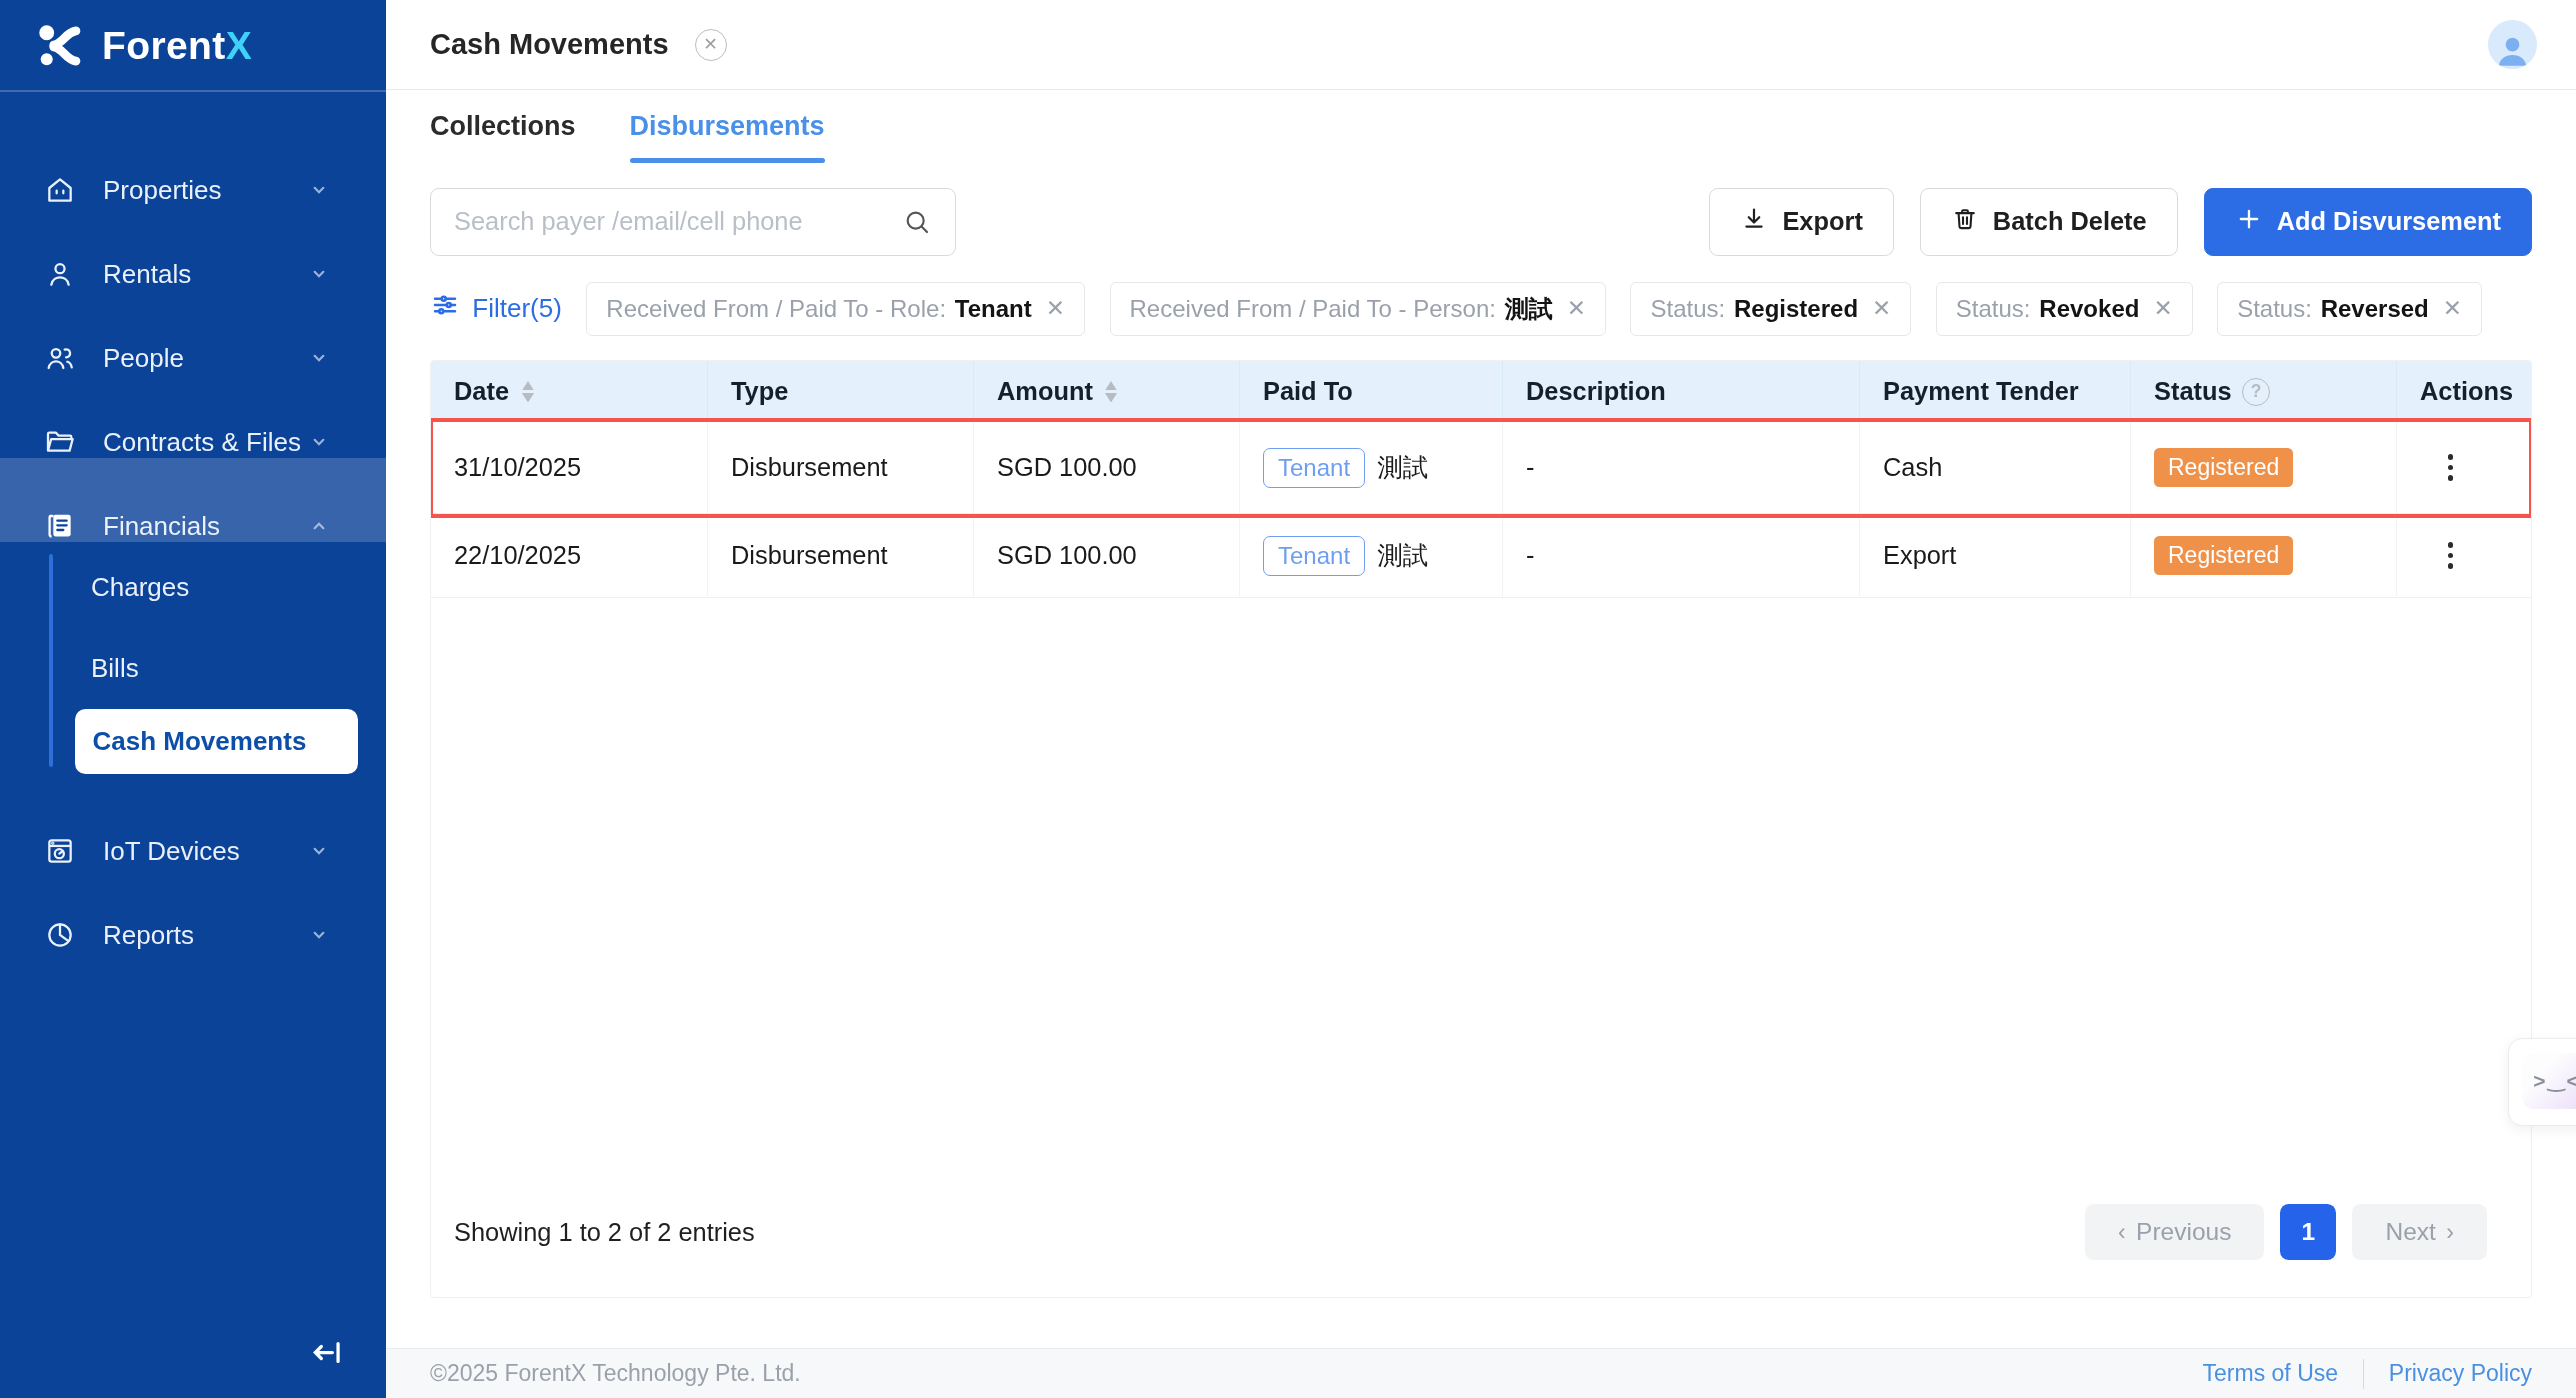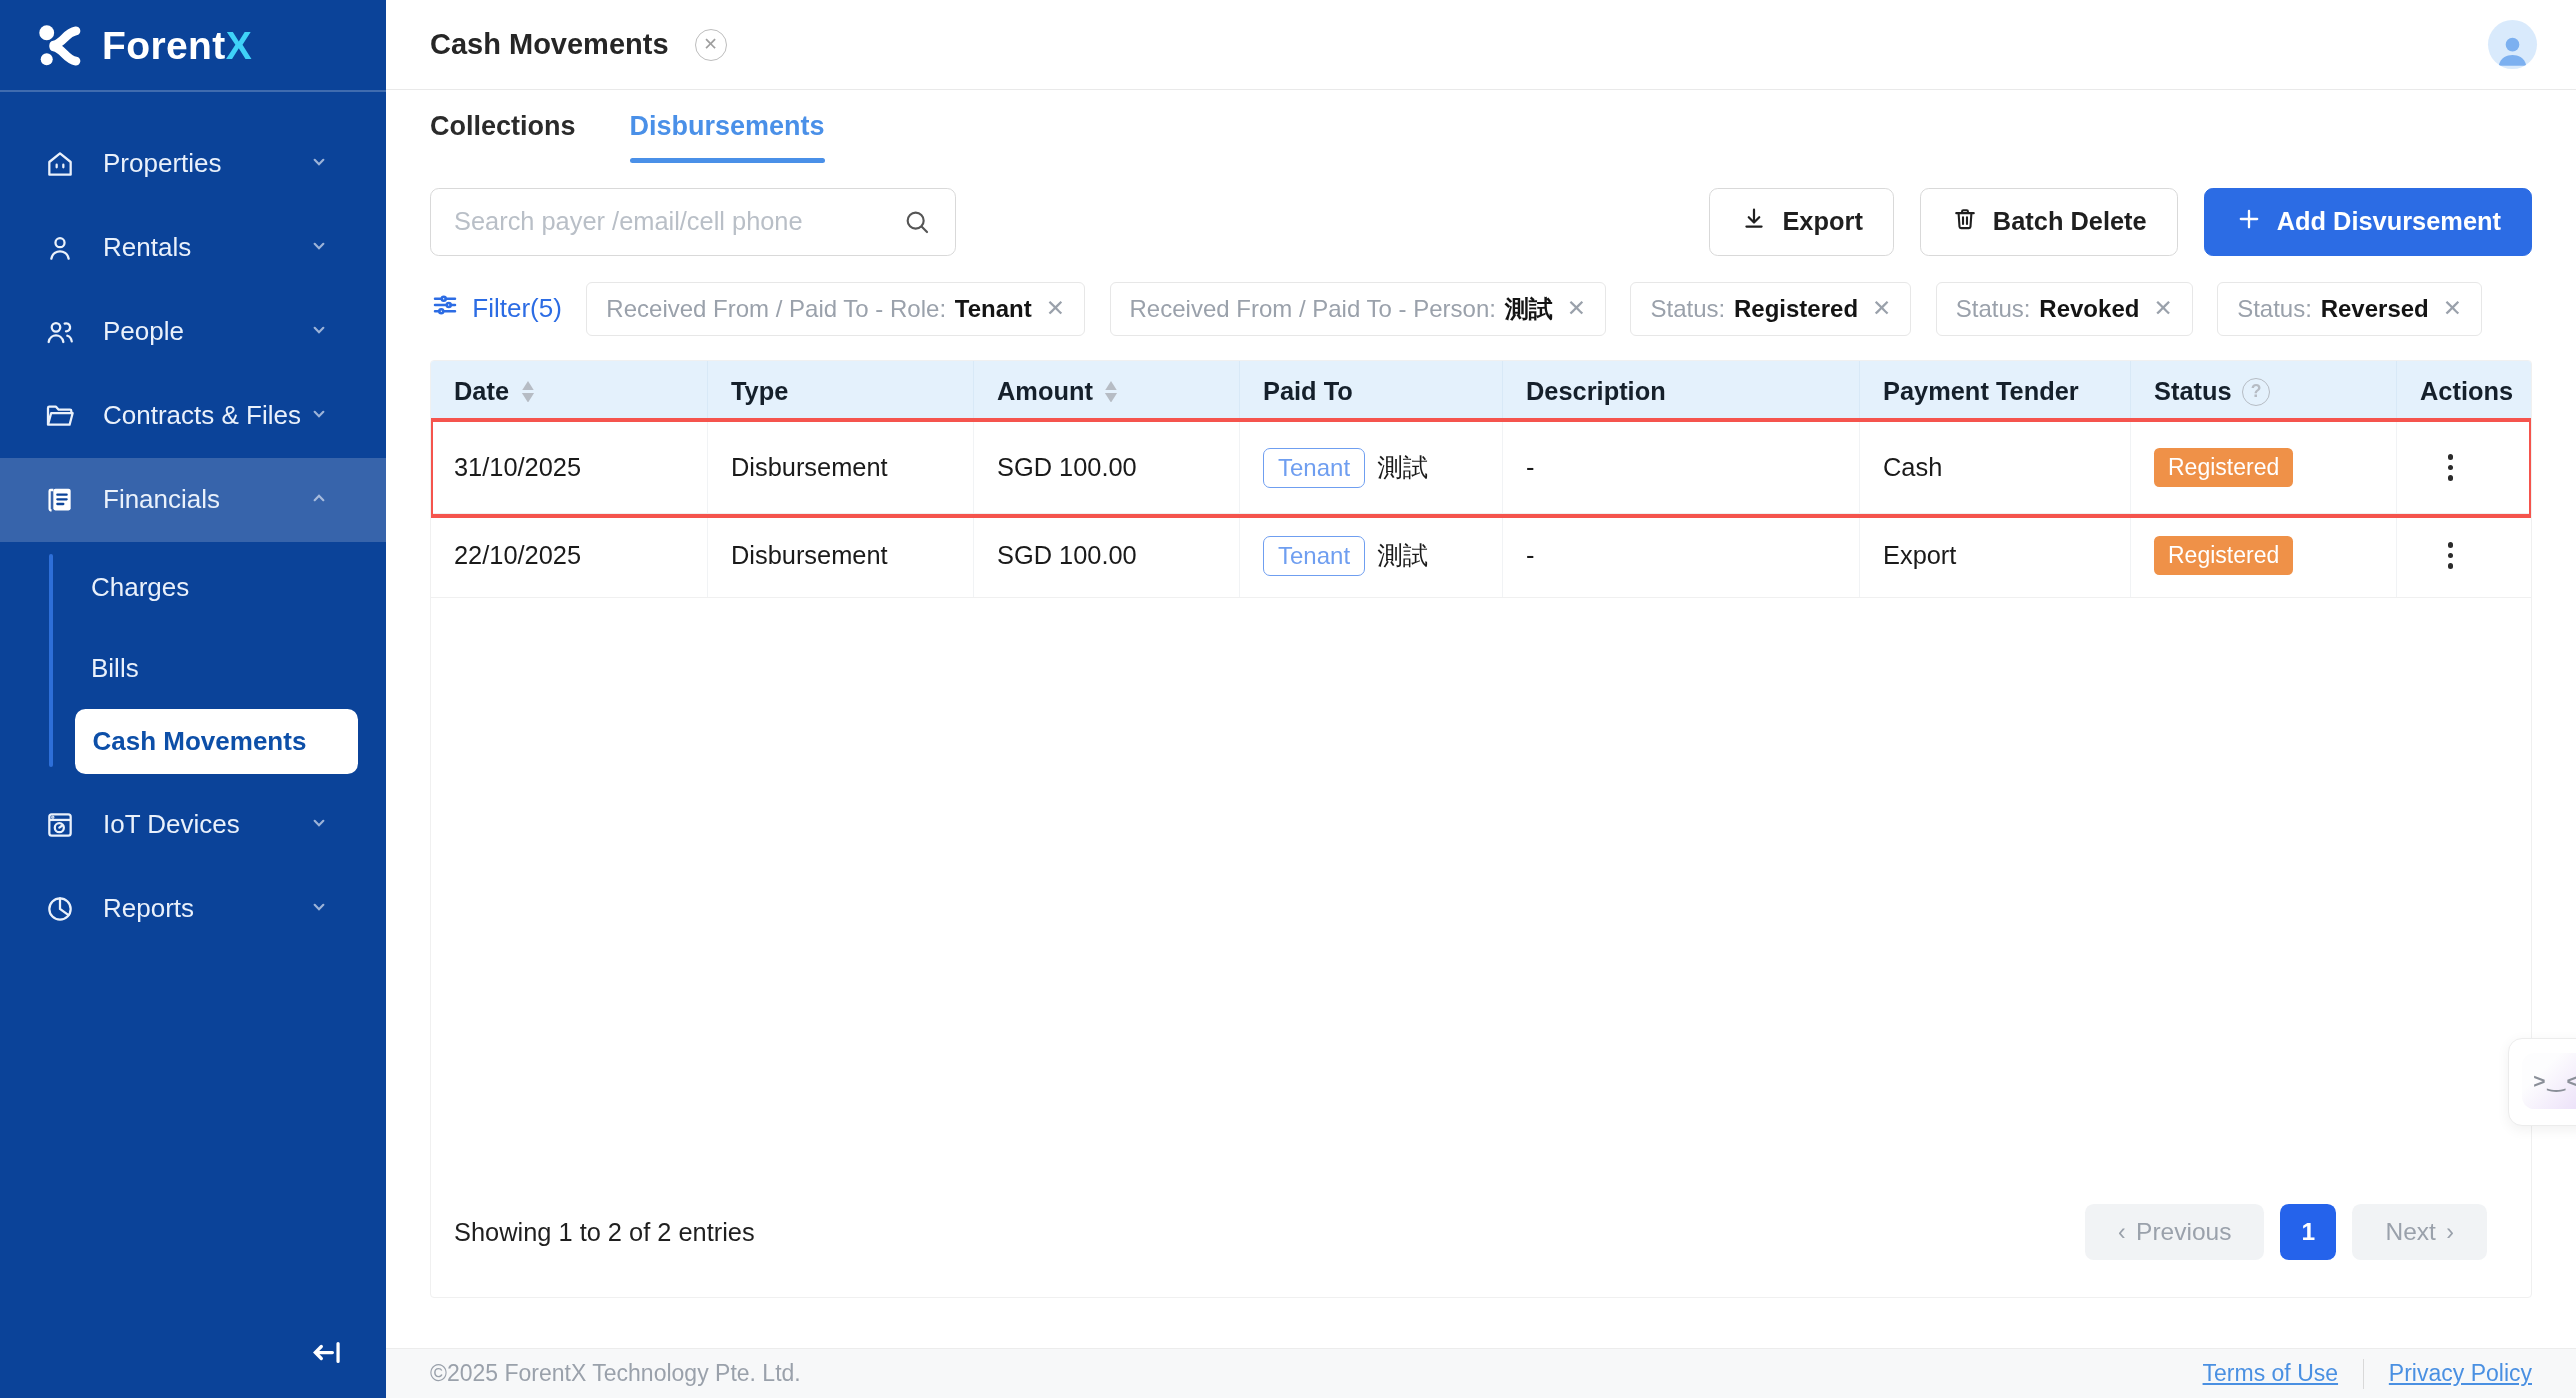--- a/index.html
+++ b/index.html
@@ -8,21 +8,21 @@
   .app { display:flex; width:2576px; height:1398px; position:relative; }
 
   
   .sidebar { width:386px; min-width:386px; height:100%; background:#0b4399; color:#eaf1fb;
     display:flex; flex-direction:column; position:relative; }
   .logo-row { display:flex; align-items:center; gap:19px; padding:23px 0 21px 37px; }
   .logo-text { font-size:39px; font-weight:700; letter-spacing:0.4px; color:#fff; }
   .logo-text .accent { color:#3fd2f8; }
   .side-divider { height:1.8px; background:rgba(255,255,255,.22); }
   .nav { padding-top:30px; }
-  .nav-item { height:84px; display:flex; align-items:center; padding:0 54px 0 42px; cursor:pointer; }
+  .nav-item { height:84px; display:flex; align-items:flex-end; padding:0 54px 0 42px; cursor:pointer; }
   .nav-item.active { background:rgba(255,255,255,.18); }
   .nav-icon { width:35px; display:flex; justify-content:center; }
   .nav-label { font-size:26px; margin-left:26px; flex:1; }
   .chev { opacity:.75; }
   .submenu { position:relative; padding:5.3px 0 8.8px 0; }
   .submenu .track { position:absolute; left:49px; top:12.3px; bottom:16px; width:4.4px; background:#2e6fd8; border-radius:2.6px; }
   .sub-item { height:81px; display:flex; align-items:center; padding-left:91px; font-size:26px; cursor:pointer; }
   .sub-item.selected { background:#fff; color:#0d4fa8; font-weight:700; border-radius:10.5px;
     margin:0 28px 0 75px; padding-left:17.5px; height:65px; }
   .collapse-btn { position:absolute; bottom:23px; right:39px; cursor:pointer; }
@@ -101,21 +101,21 @@
     display:flex; align-items:center; justify-content:center; padding:0 33px; gap:10.5px; cursor:pointer; }
   .page-btn .pchev { font-size:23px; }
   .page-current { width:56px; height:56px; border-radius:8.8px; background:#2563eb; color:#fff;
     font-size:24.5px; font-weight:700; display:flex; align-items:center; justify-content:center; cursor:pointer; }
 
   
   .app-footer { height:50px; background:#f7f8f9; border-top:1.8px solid #ececec; display:flex;
     align-items:center; justify-content:space-between; padding:0 44px; font-size:23px; }
   .copyright { color:#9aa1ab; }
   .footer-links { display:flex; align-items:center; gap:24.5px; }
-  .footer-links a { color:#4a90e2; text-decoration:underline; font-size:23px; cursor:pointer; }
+  .footer-links a { color:#4a90e2; font-size:23px; cursor:pointer; }
   .link-sep { width:1.8px; height:30px; background:#d9d9d9; }
 
   
   .float-card { position:absolute; left:2508px; top:1038px; width:88px; height:88px;
     background:#fff; border:1.8px solid #ececec; border-radius:14px; box-shadow:0 3.5px 12.3px rgba(0,0,0,.06); }
   .float-tile { position:absolute; left:2522px; top:1053px; width:70px; height:56px;
     border-radius:12.3px; background:linear-gradient(135deg,#fdfdfe 30%,#e9dcf8 100%);
     display:flex; align-items:center; justify-content:center; color:#8a8f98; font-size:21px;
     font-weight:700; letter-spacing:1.8px; cursor:pointer; }
 </style>

